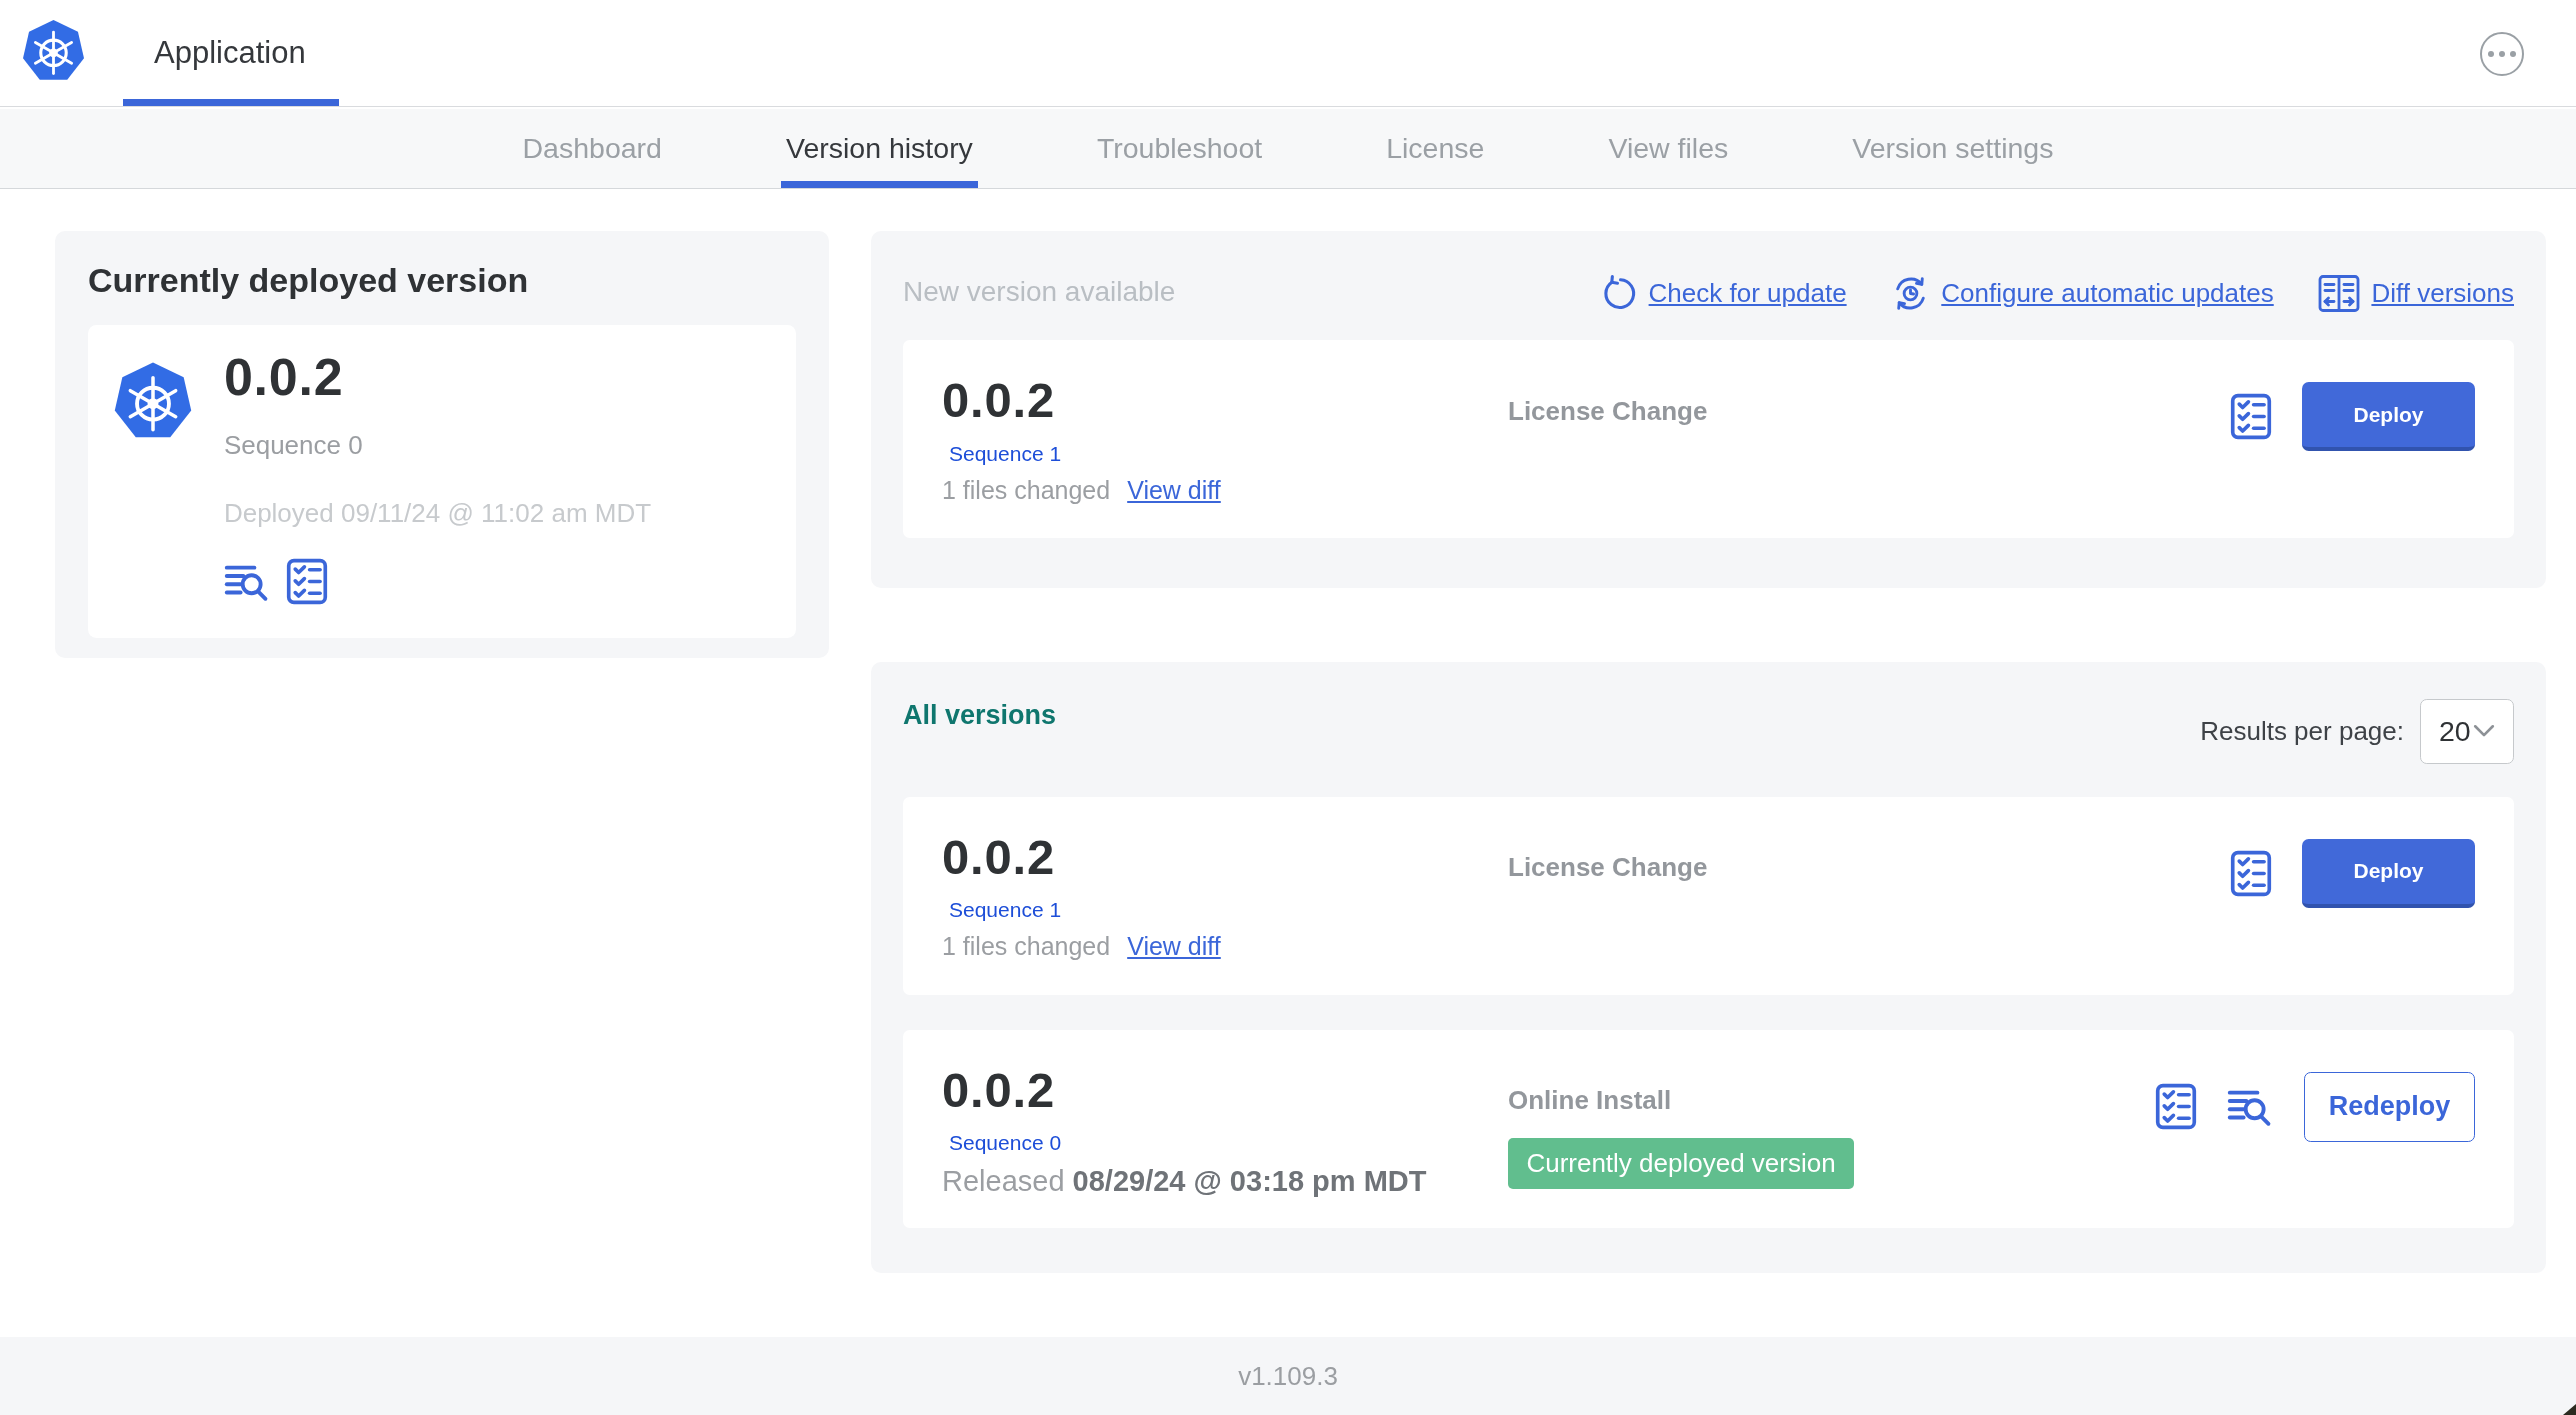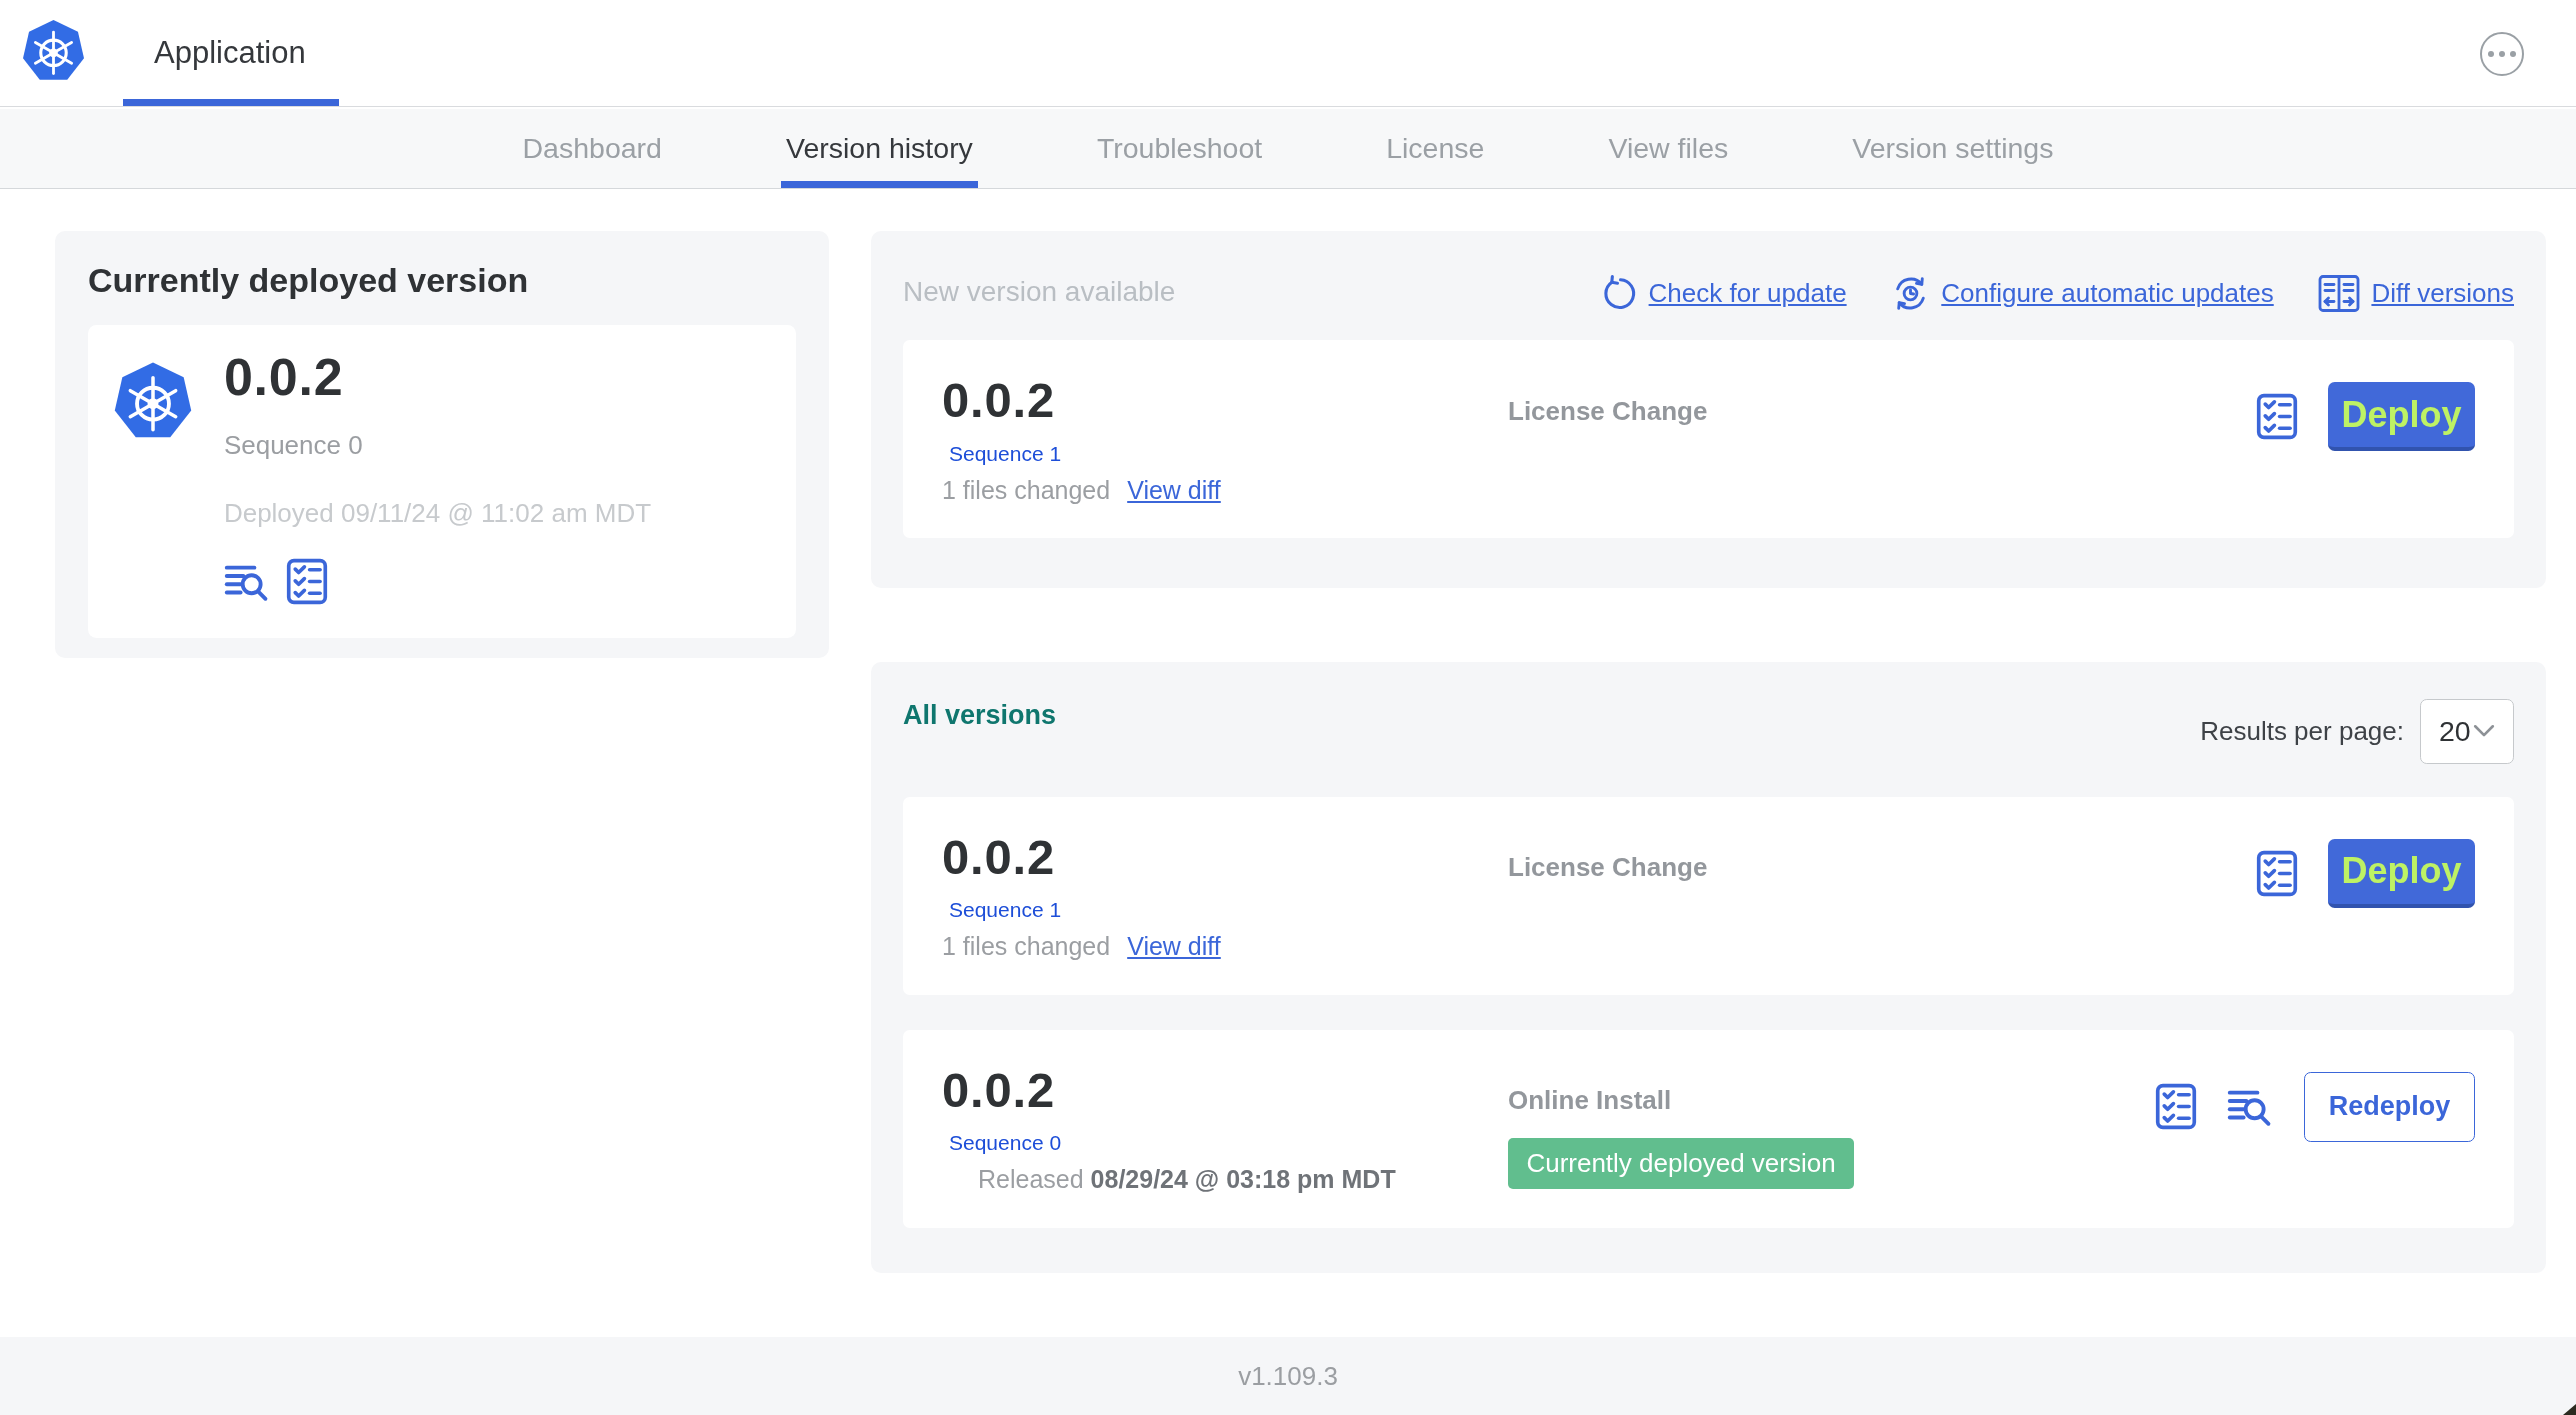--- a/index.html
+++ b/index.html
@@ -60,28 +60,28 @@
   .vrow { background:#fff; border-radius:6.7px; height:198px; padding:32px 39px;
     display:flex; align-items:flex-start; }
   .panel--new .vrow { margin-top:27px; }
   .panel--all .vrow1 { margin-top:33px; }
   .panel--all .vrow2 { margin-top:35px; }
   .vleft { width:566px; flex:0 0 auto; }
   .ver-md { font-size:49px; font-weight:700; color:#2f3235; letter-spacing:0.8px; }
   .seq-sm { font-size:21px; color:#1d4ed8; margin-top:13.4px;margin-left:7px; }
   .files-row { font-size:25px; color:#9b9ea2; margin-top:10px; display:flex; gap:17px; }
   .viewdiff { color:#3b66d9; text-decoration:underline; font-weight:500; cursor:pointer; }
-  .released-row { font-size:25px; color:#9b9ea2; margin-top:10px;margin-left:36px; }
+  .released-row { font-size:29px; color:#9b9ea2; margin-top:10px; }
   .released-row b { color:#6f7378; font-weight:700; }
   .vmid { flex:1 1 auto; padding-top:23.4px; }
   .src-text { font-size:26px; font-weight:600; color:#93979c; }
   .deployed-badge { display:inline-block; margin-top:22px; background:#61be8e; color:#fff;
     font-size:26px; padding:10px 18.4px; border-radius:5px; }
   .vright { flex:0 0 auto; display:flex; align-items:center; gap:30px; padding-top:10px; }
-  .btn-primary { width:147px; height:69px; background:#4169d9; color:#bef264; font-size:36px;
+  .btn-primary { width:173px; height:69px; background:#4169d9; color:#ffffff; font-size:21px;
     font-weight:700; border:none; border-bottom:4.2px solid #3153ae; border-radius:6.7px;
     cursor:pointer; font-family:inherit; }
   .btn-outline { width:171px; height:70px; background:#fff; color:#3b66d9; font-size:27px;
     font-weight:600; border:1.7px solid #3b66d9; border-radius:6.7px; cursor:pointer;
     font-family:inherit; }
 
   
   .rpp { display:flex; align-items:center; gap:16px; padding-top:11.7px; }
   .rpp-label { font-size:26px; color:#3e4247; }
   .select { width:94px; height:65px; background:#fff; border:1.7px solid #c6c9cc;

